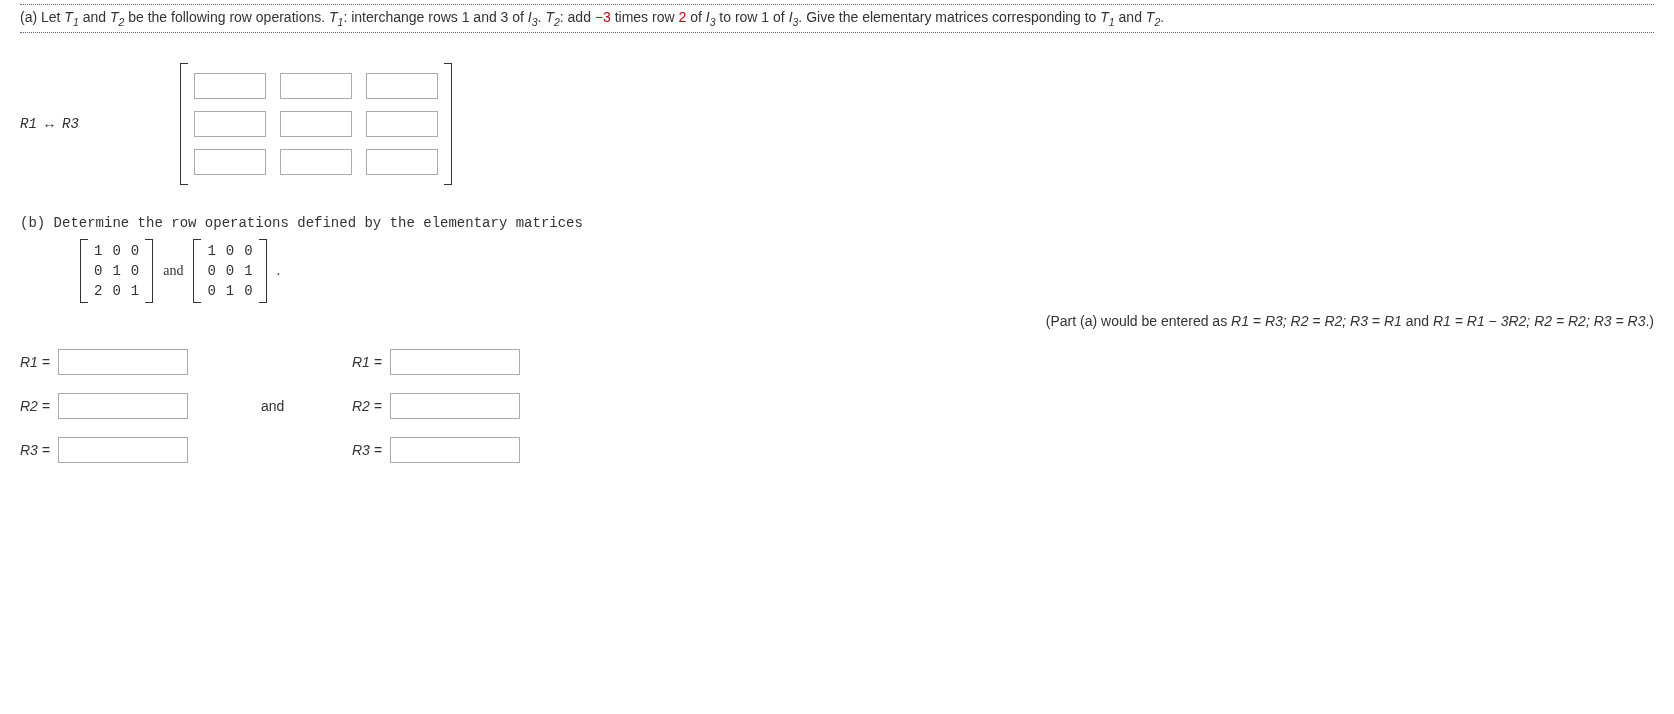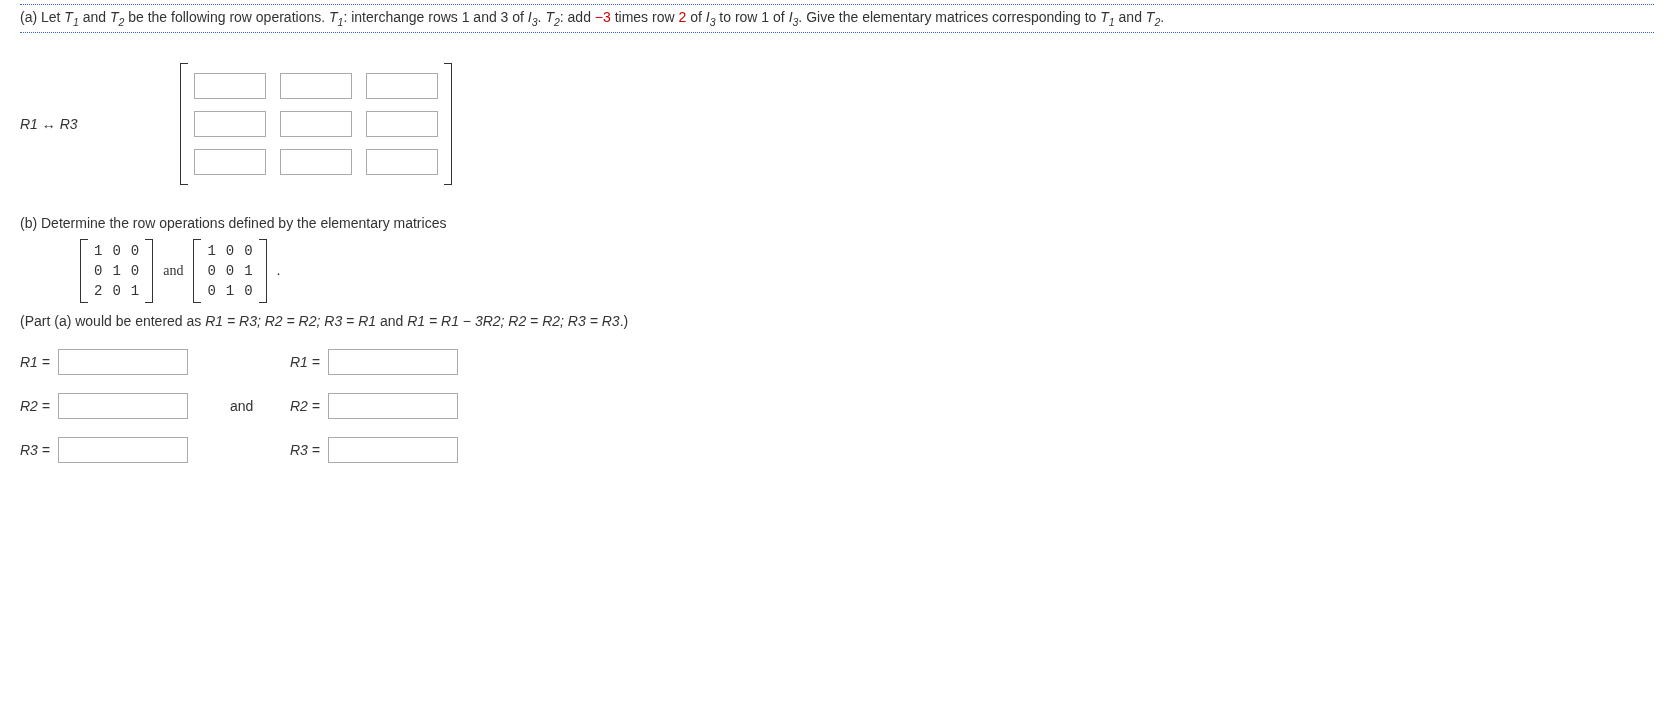--- a/index.html
+++ b/index.html
@@ -19,20 +19,21 @@
   .red { color: #c00; }
   .section { margin-bottom: 30px; }
   .row-op {
     display: flex;
     align-items: center;
     margin-bottom: 20px;
   }
   .label {
     width: 160px;
     font-style: italic;
+    font-family: Liberation Mono, monospace;
   }
   .matrix-wrap {
     display: flex;
     align-items: stretch;
   }
   .matrix-grid {
     display: grid;
     grid-template-columns: repeat(3, auto);
     gap: 12px 14px;
     padding: 10px 6px;
@@ -40,20 +41,21 @@
   .cell-input {
     width: 62px;
     height: 20px;
     border: 1px solid #aaa;
     font-size: 13px;
     padding: 2px 4px;
     box-sizing: content-box;
   }
   .part-b-text {
     margin-bottom: 8px;
+    font-family: Liberation Mono, monospace;
   }
   .static-matrices {
     display: flex;
     align-items: center;
     gap: 10px;
     margin: 6px 0 10px 60px;
     font-family: 'Courier New', monospace;
   }
   .static-matrix {
     display: flex;
@@ -68,25 +70,27 @@
   }
   .sm-bracket {
     width: 7px;
     border-top: 1.5px solid #333;
     border-bottom: 1.5px solid #333;
   }
   .sm-bracket.l { border-left: 1.5px solid #333; }
   .sm-bracket.r { border-right: 1.5px solid #333; }
   .hint {
     margin: 10px 0 20px 0;
+    text-align: right;
   }
   .answer-row {
     display: flex;
     align-items: center;
     margin-bottom: 18px;
+    gap: 31px;
   }
   .answer-col {
     display: flex;
     align-items: center;
     width: 210px;
   }
   .answer-col .lbl {
     font-style: italic;
     margin-right: 8px;
   }

